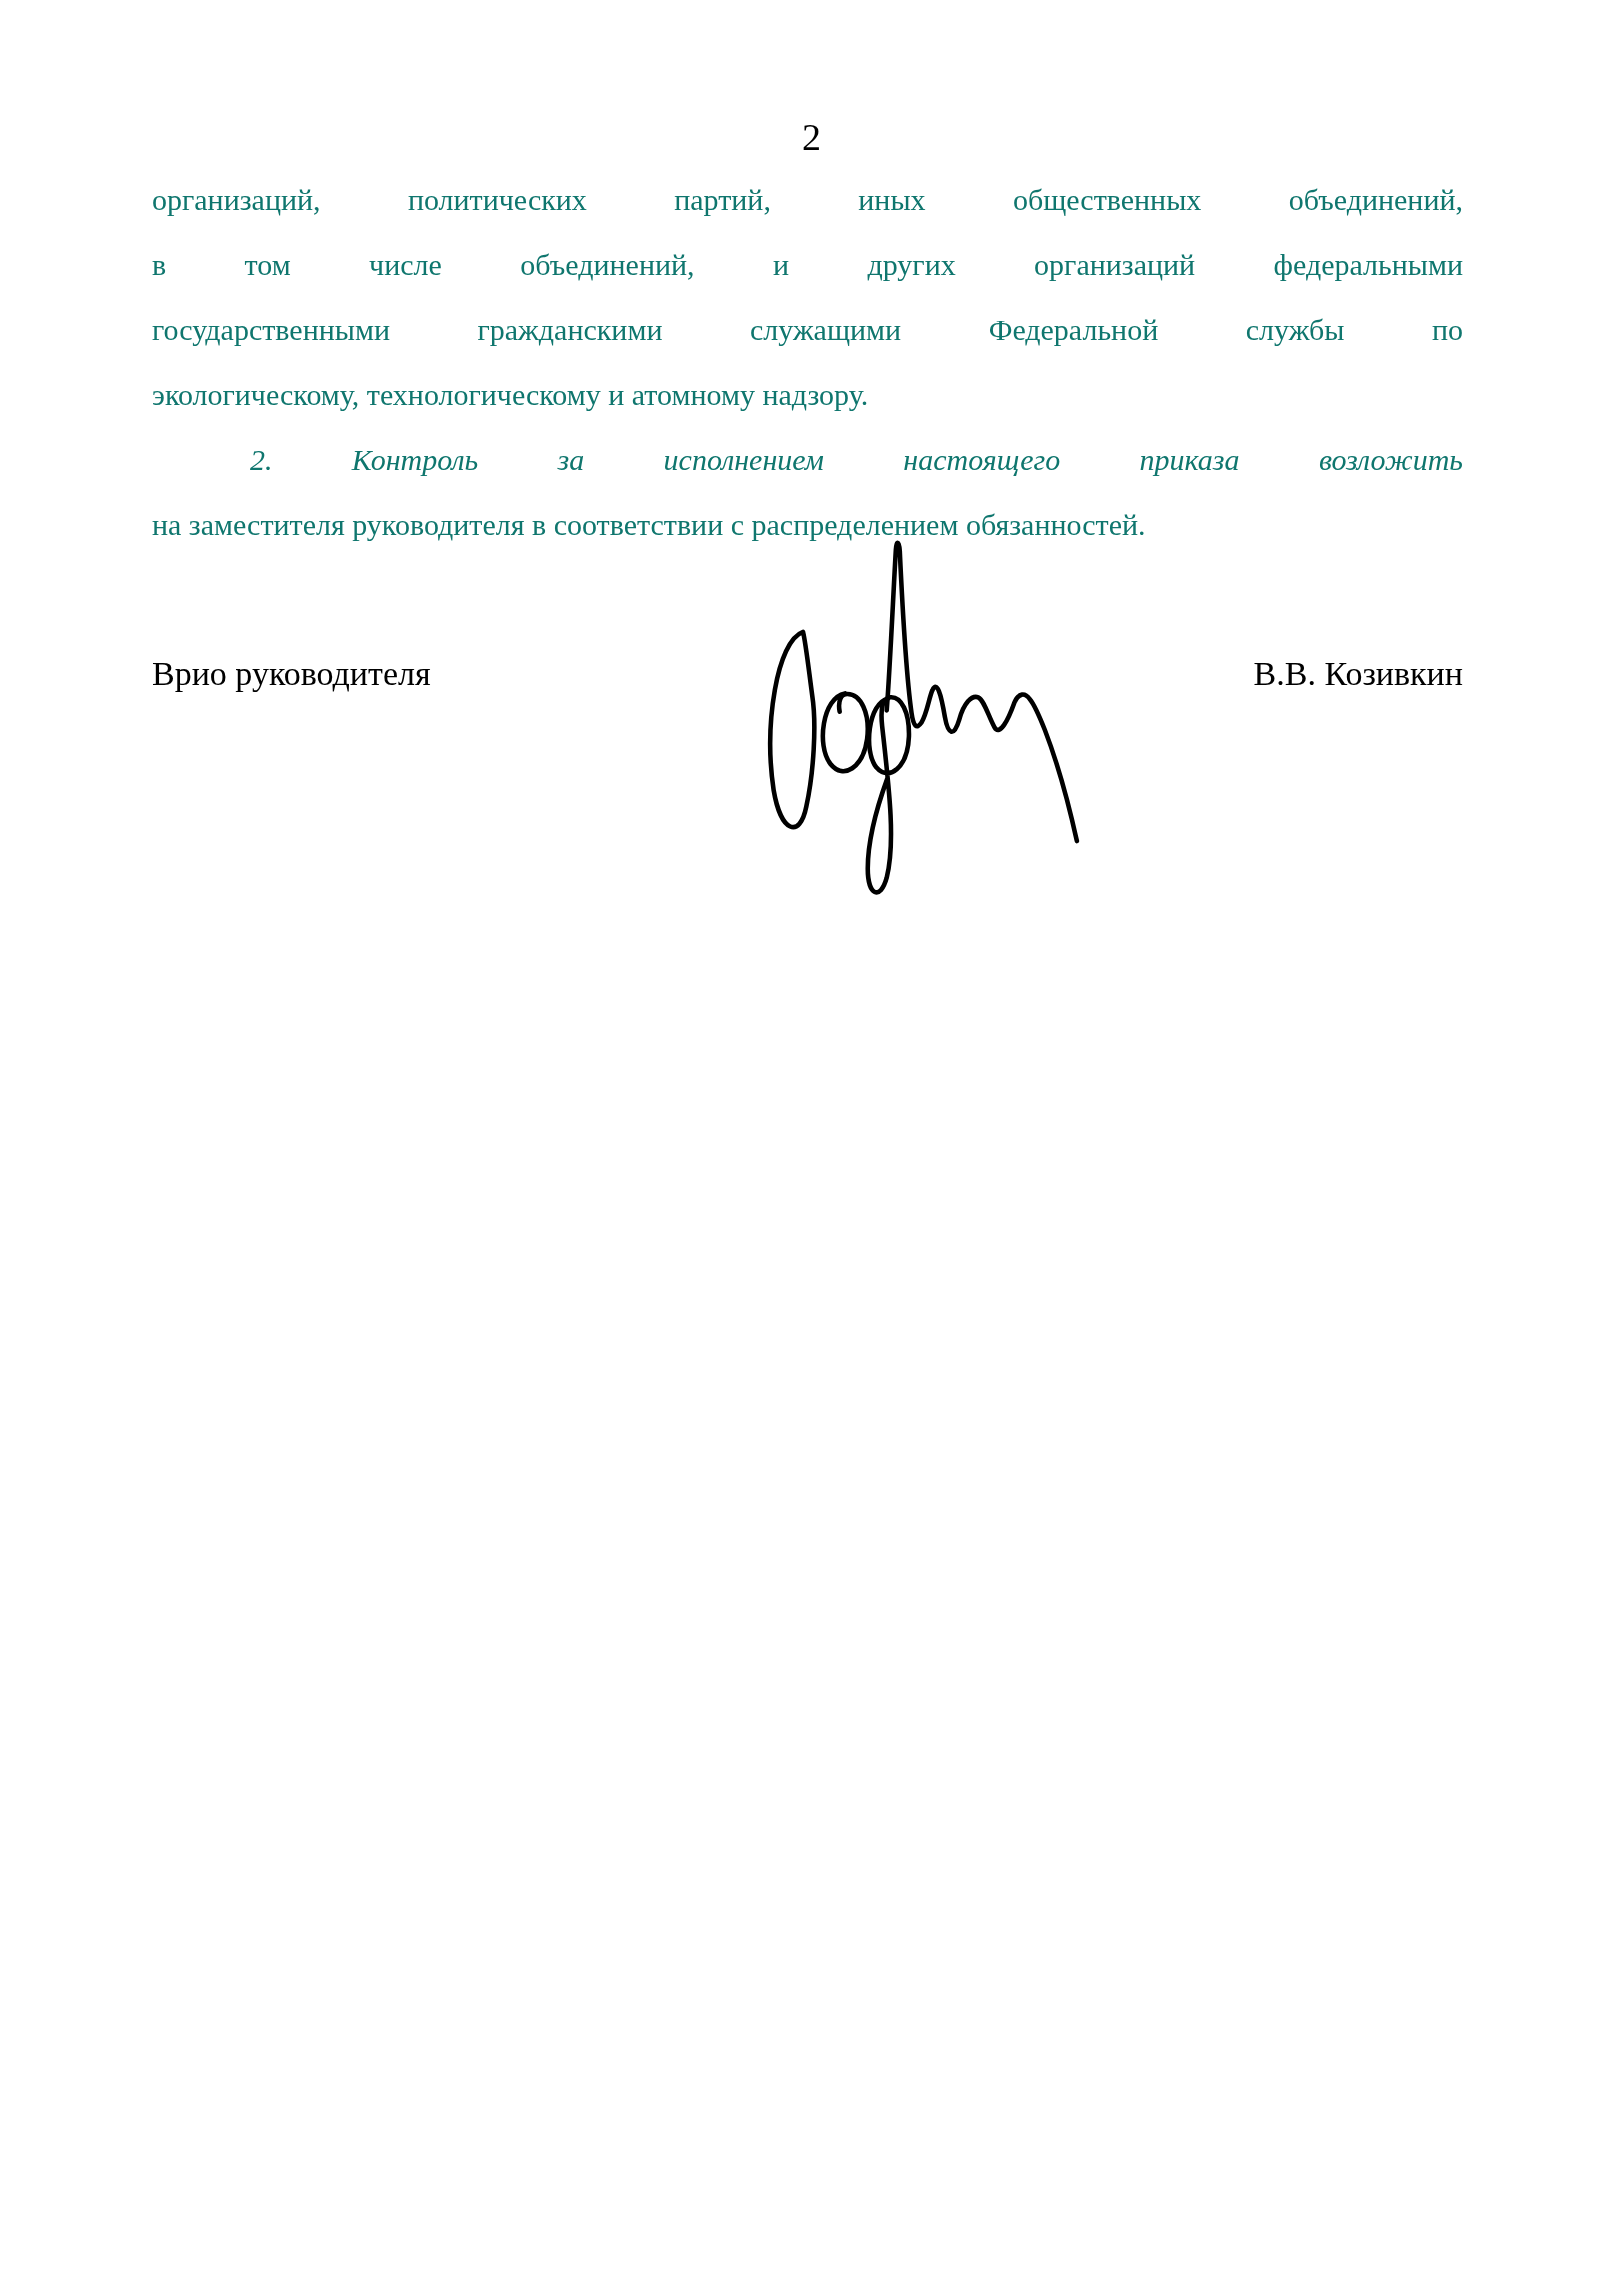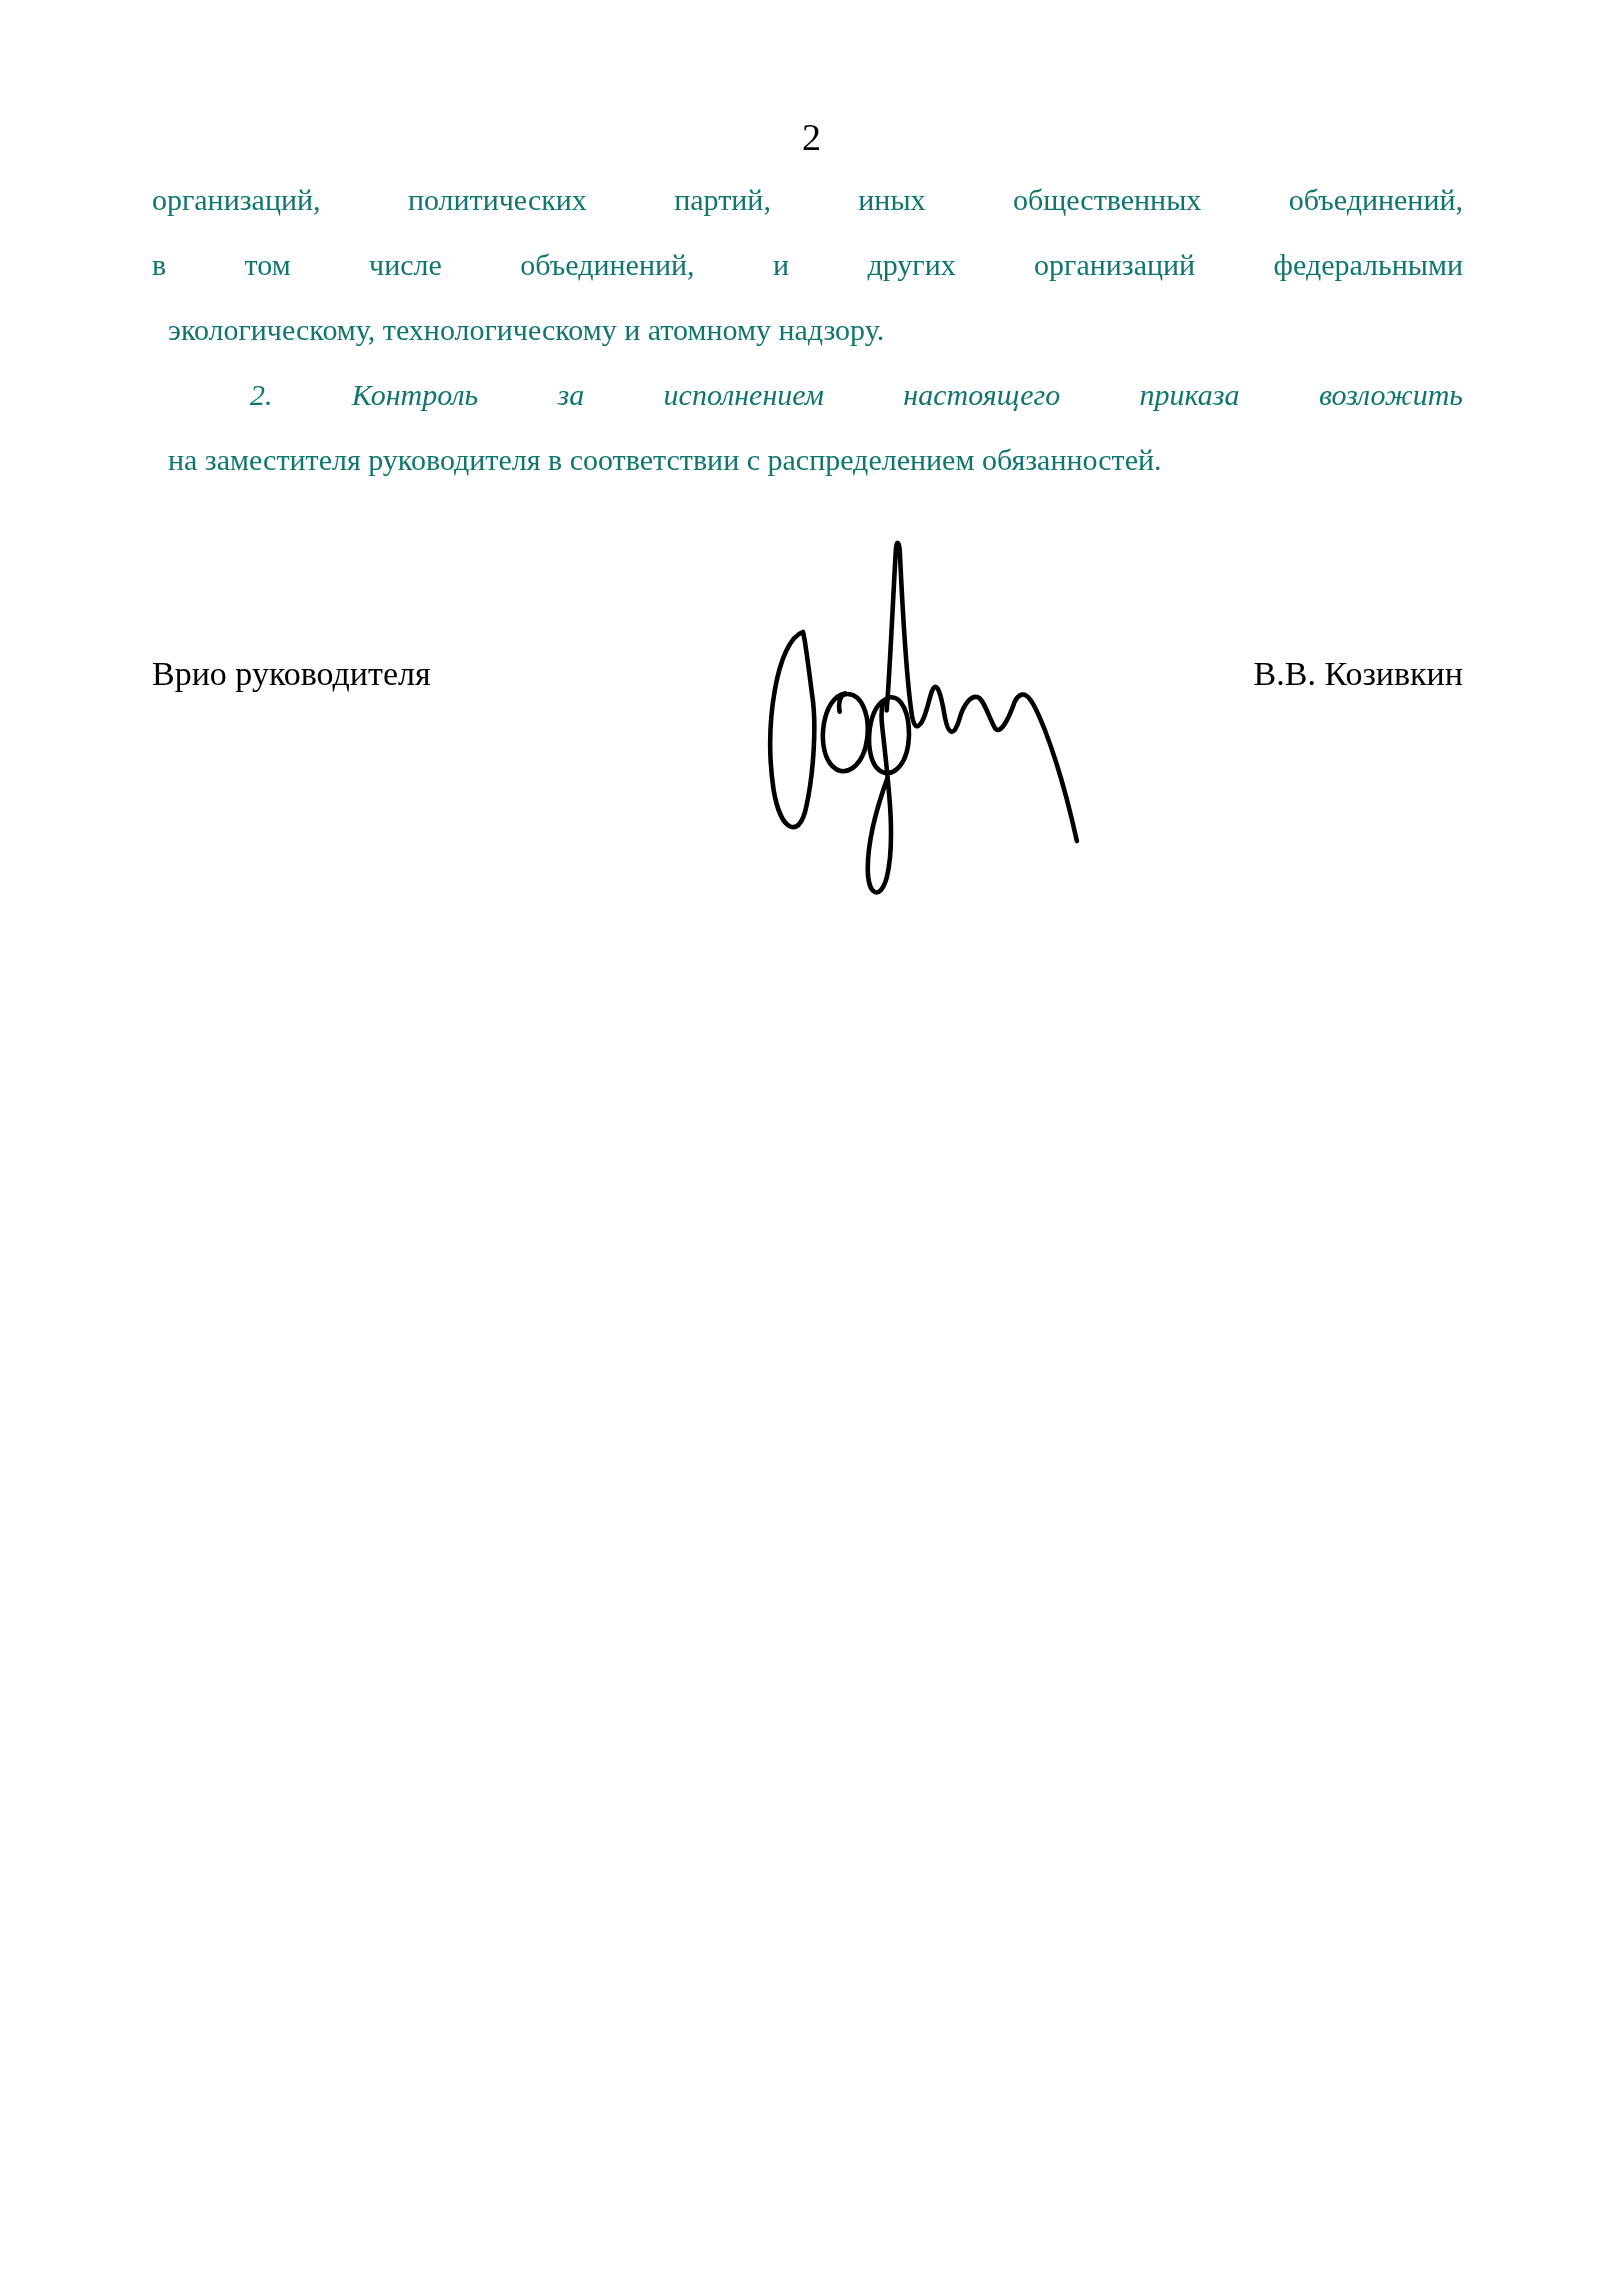--- a/index.html
+++ b/index.html
@@ -39,21 +39,20 @@
     white-space: normal;
     color: #0f766e;
   }
   .just {
     text-align: justify;
     text-align-last: justify;
   }
   .last {
     text-align: left;
     text-align-last: left;
-    margin-left: 16px;
   }
   .indent {
     text-indent: 98px;
     font-style: italic;
   }
   .signature-row {
     position: absolute;
     top: 641px;
     left: 152px;
     width: 1311px;
@@ -85,20 +84,21 @@
 </head>
 <body>
 
 <div class="page">
 
   <div class="page-number">2</div>
 
   <div class="body-text">
     <div class="line just">организаций, политических партий, иных общественных объединений,</div>
     <div class="line just">в том числе объединений, и других организаций федеральными</div>
+    <div class="line just">государственными гражданскими служащими Федеральной службы по</div>
     <div class="line last">экологическому, технологическому и атомному надзору.</div>
     <div class="line just indent">2. Контроль за исполнением настоящего приказа возложить</div>
     <div class="line last">на заместителя руководителя в соответствии с распределением обязанностей.</div>
   </div>
 
   <div class="signature-row">
     <span class="signer-title">Врио руководителя</span>
     <span class="signer-name">В.В. Козивкин</span>
   </div>
 

